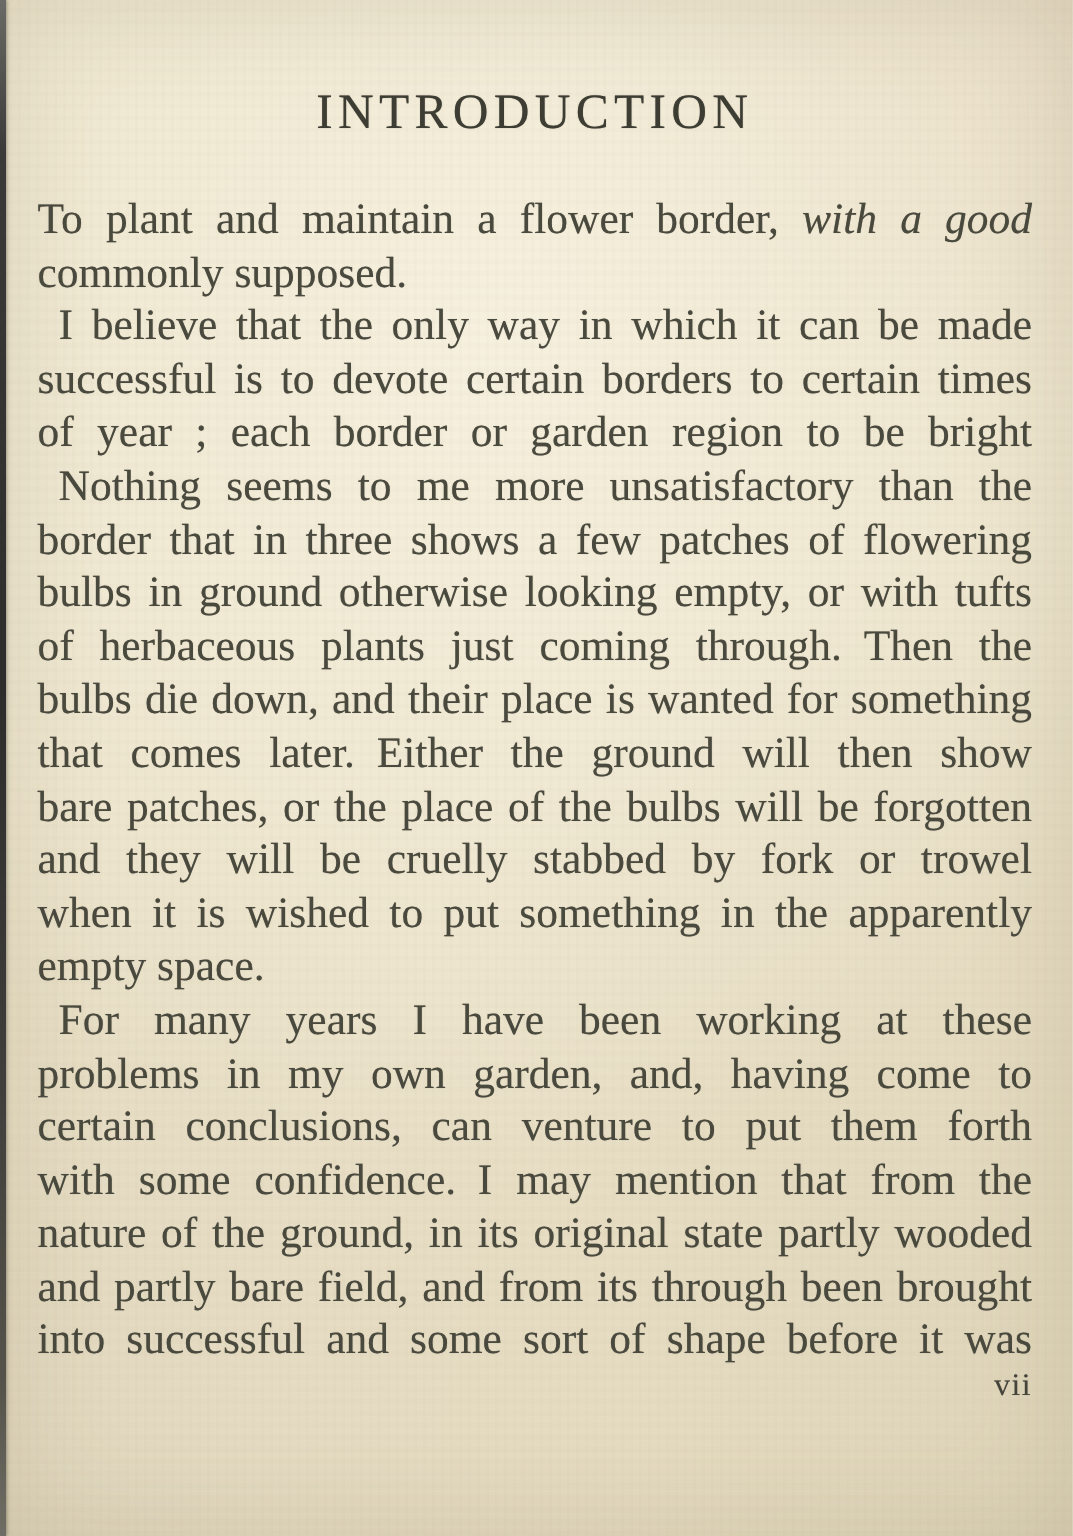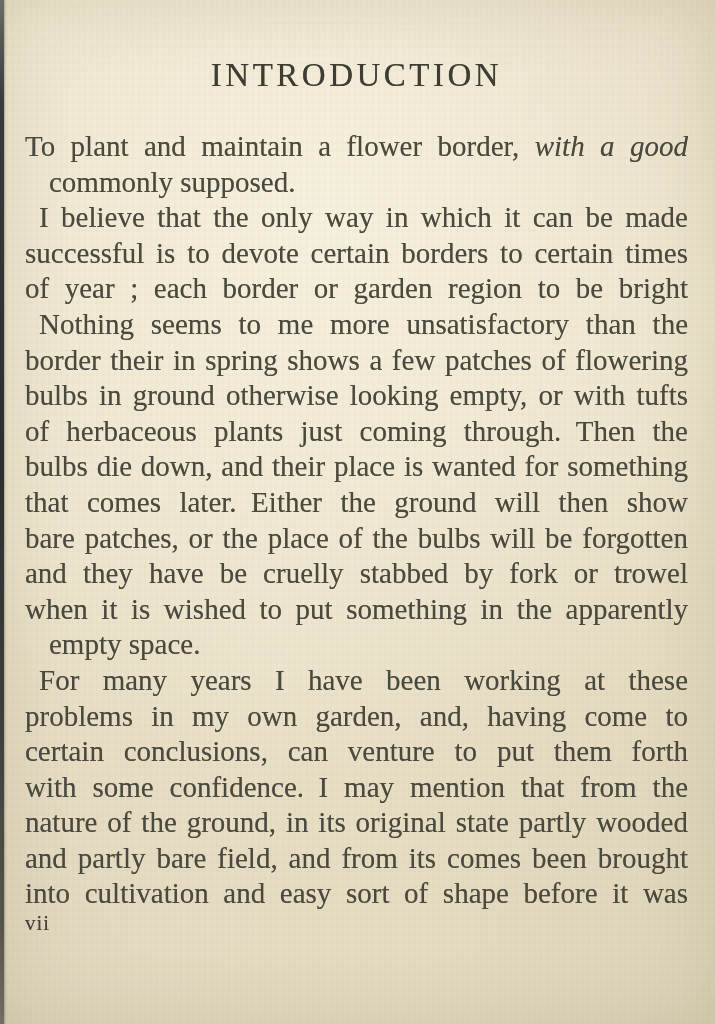--- a/index.html
+++ b/index.html
@@ -44,27 +44,27 @@
   }
   .body{margin-top:33px;}
   .line{
     font-size:29px;
     line-height:35.6px;
     text-align:justify;
     text-align-last:justify;
     white-space:pre-wrap;
     text-shadow:0 0 0.5px rgba(74,73,62,0.55);
   }
-  .line.end{text-align-last:left;margin-left:24px;}
+  .line.end{text-align-last:left;}
   .line.indent{text-indent:14px;}
   .line em{font-style:italic;}
   .folio{
     font-size:21px;
     line-height:22px;
-    text-align:left;
+    text-align:right;
     letter-spacing:1px;
     color:#45443a;
     text-shadow:0 0 0.5px rgba(74,73,62,0.55);
   }
 </style>
 </head>
 <body>
 
 <div class="page">
   <div class="fiber"></div>
@@ -76,35 +76,35 @@
     <div class="body">
 
       <div class="line"><span>To plant and maintain a flower border, </span><em>with a good</em></div>
       <div class="line end">commonly supposed.</div>
 
       <div class="line indent">I believe that the only way in which it can be made</div>
       <div class="line">successful is to devote certain borders to certain times</div>
       <div class="line">of year ; each border or garden region to be bright</div>
 
       <div class="line indent">Nothing seems to me more unsatisfactory than the</div>
-      <div class="line">border their in spring shows a few patches of flowering</div>
+      <div class="line">border that in three shows a few patches of flowering</div>
       <div class="line">bulbs in ground otherwise looking empty, or with tufts</div>
       <div class="line">of herbaceous plants just coming through. Then the</div>
       <div class="line">bulbs die down, and their place is wanted for something</div>
       <div class="line">that comes later. Either the ground will then show</div>
       <div class="line">bare patches, or the place of the bulbs will be forgotten</div>
-      <div class="line">and they have be cruelly stabbed by fork or trowel</div>
+      <div class="line">and they will be cruelly stabbed by fork or trowel</div>
       <div class="line">when it is wished to put something in the apparently</div>
       <div class="line end">empty space.</div>
 
       <div class="line indent">For many years I have been working at these</div>
       <div class="line">problems in my own garden, and, having come to</div>
       <div class="line">certain conclusions, can venture to put them forth</div>
       <div class="line">with some confidence. I may mention that from the</div>
       <div class="line">nature of the ground, in its original state partly wooded</div>
-      <div class="line">and partly bare field, and from its comes been brought</div>
-      <div class="line">into cultivation and easy sort of shape before it was</div>
+      <div class="line">and partly bare field, and from its through been brought</div>
+      <div class="line">into successful and some sort of shape before it was</div>
 
     </div>
 
     <div class="folio">vii</div>
   </div>
 </div>
 
 </body></html>

